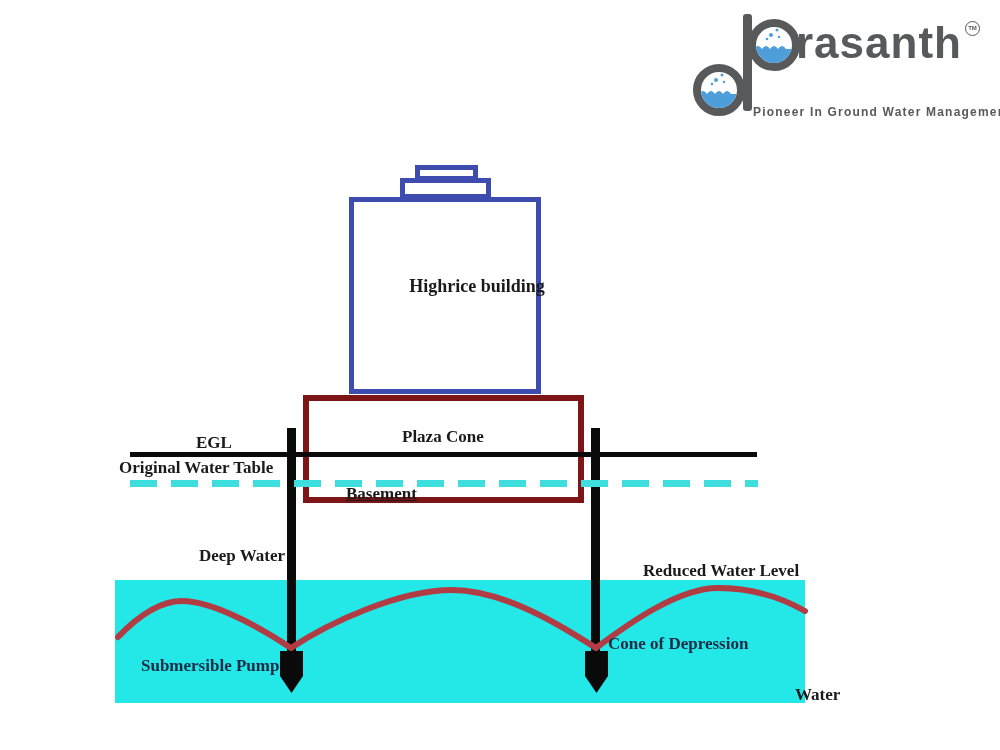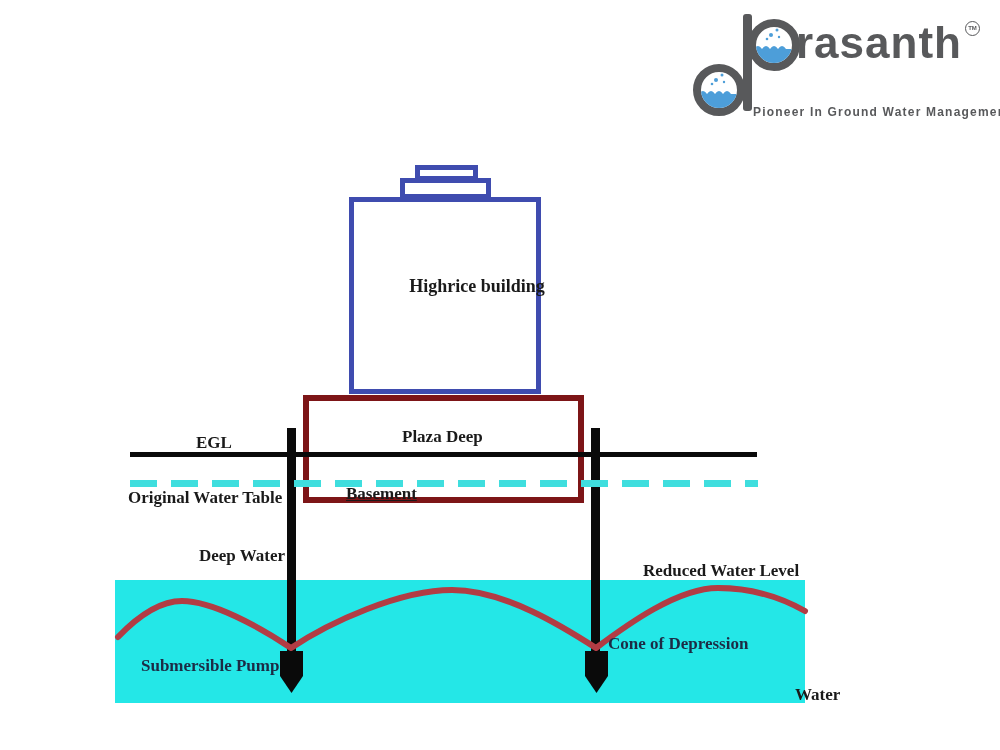--- a/index.html
+++ b/index.html
@@ -53,21 +53,21 @@
   
   .lbl{
     font-family:"Liberation Serif","DejaVu Serif",serif;font-weight:700;
     font-size:17px;line-height:1.1;color:var(--label-dark);white-space:nowrap;
   }
   .lbl-on-water{color:var(--label-on-water);}
   .lbl-building{left:350px;top:277px;width:190px;text-align:center;font-size:18px;padding-left:32px;}
   .lbl-plaza{left:402px;top:428px;}
   .lbl-basement{left:346px;top:485px;text-decoration:underline;}
   .lbl-egl{left:196px;top:434px;}
-  .lbl-owt{left:128px;top:459px;margin-top:30px;}
+  .lbl-owt{left:119px;top:459px;}
   .lbl-deepwell{left:199px;top:547px;}
   .lbl-reduced{left:613px;top:562px;margin-left:30px;}
   .lbl-cone{left:608px;top:635px;}
   .lbl-pump{left:121px;top:657px;margin-left:20px;}
   .lbl-water{left:747px;top:686px;margin-left:48px;}
 </style>
 </head>
 <body>
 
 <div class="screen">
@@ -127,21 +127,21 @@
              C212 601 258 626 291 648
              C330 622 400 590 452 590
              C505 590 565 628 596 648
              C628 624 678 588 718 588
              C752 588 782 598 805 611"></path>
     <path class="pump" d="M280 651 L303 651 L303 676 L291.5 693 L280 676 Z"></path>
     <path class="pump" d="M585 651 L608 651 L608 676 L596.5 693 L585 676 Z"></path>
   </svg>
 
   <div class="abs lbl lbl-building">Highrice building</div>
-  <div class="abs lbl lbl-plaza">Plaza Deep</div>
+  <div class="abs lbl lbl-plaza">Plaza Cone</div>
   <div class="abs lbl lbl-basement">Basement</div>
   <div class="abs lbl lbl-egl">EGL</div>
   <div class="abs lbl lbl-owt">Original Water Table</div>
   <div class="abs lbl lbl-deepwell">Deep Water</div>
   <div class="abs lbl lbl-reduced">Reduced Water Level</div>
   <div class="abs lbl lbl-on-water lbl-cone">Cone of Depression</div>
   <div class="abs lbl lbl-on-water lbl-pump">Submersible Pump</div>
   <div class="abs lbl lbl-water">Water</div>
 
 </div>

